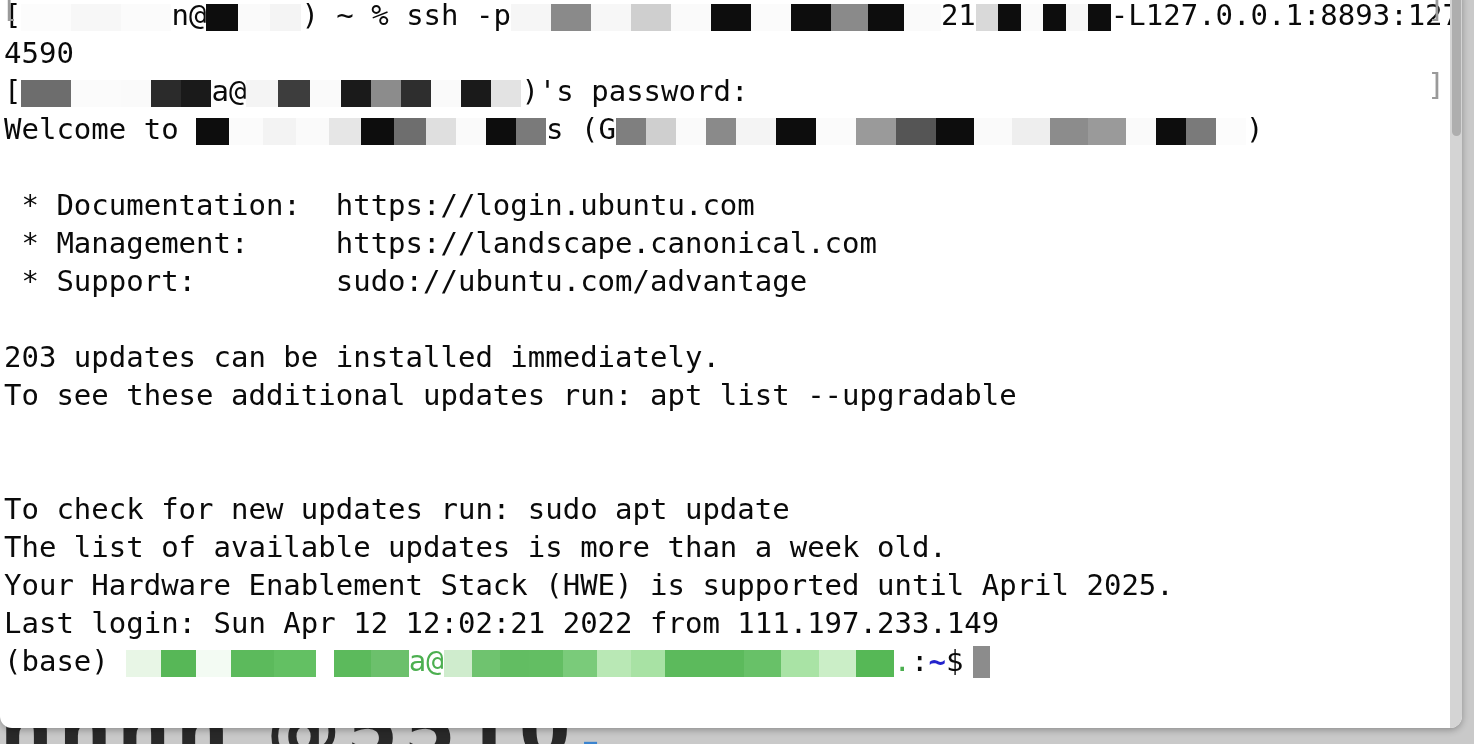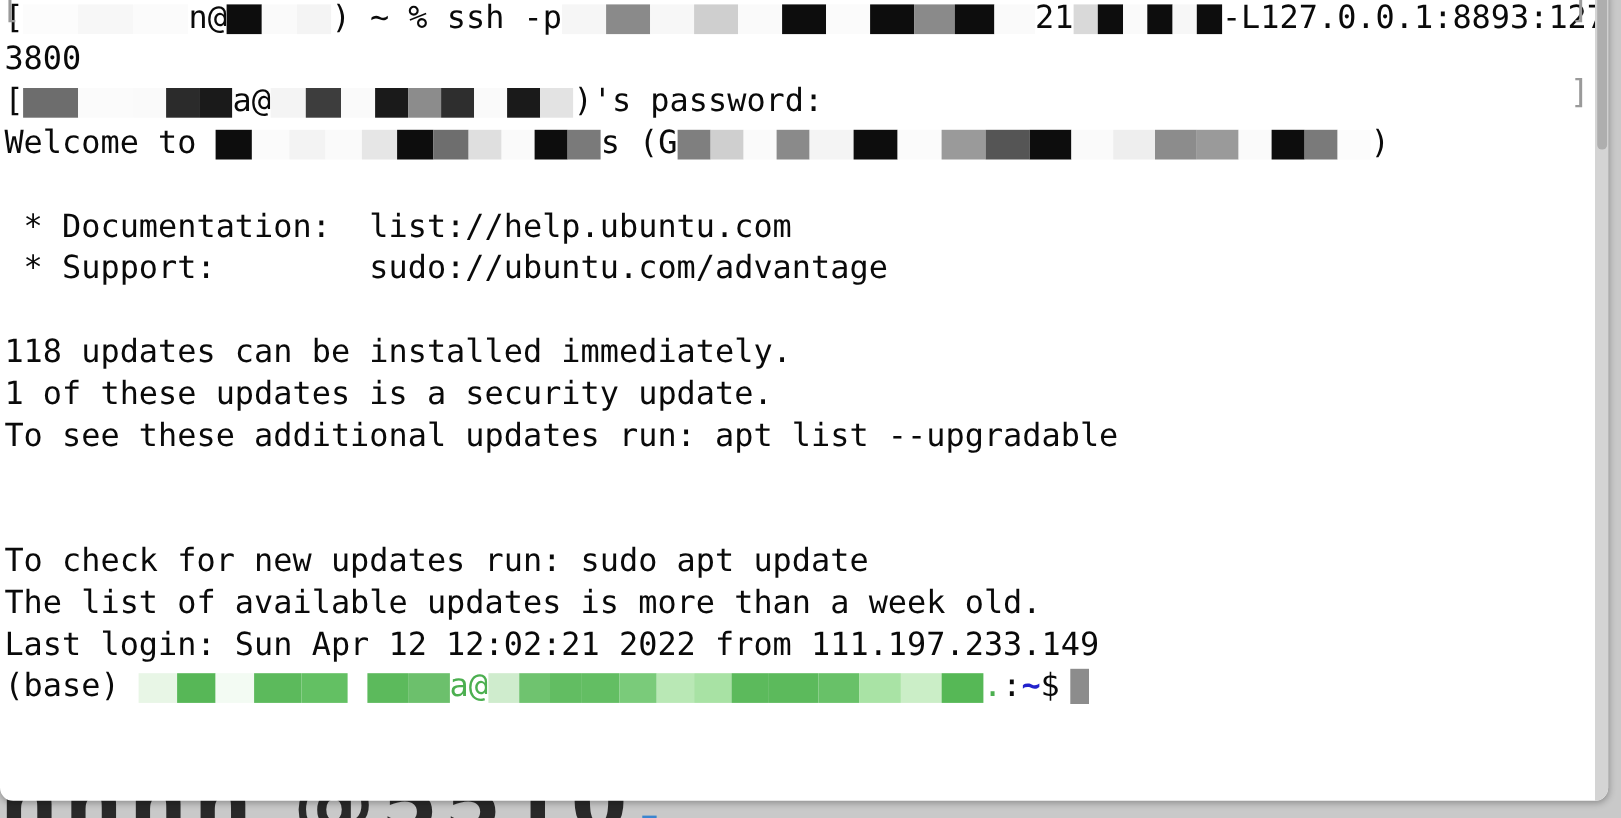--- a/index.html
+++ b/index.html
@@ -139,34 +139,35 @@
 
 <div id="root">
 
   <div class="bg-text">
     <span>hhhh @5510</span><span class="accent">.</span>
   </div>
 
   <div class="terminal-window">
     <div class="terminal-body" id="terminal-body">
         <div class="line"><span>[</span><span class="redact" style="width: 150px;"><i style="width: 50px; background: rgb(252, 252, 252);"></i><i style="width: 50px; background: rgb(247, 247, 247);"></i><i style="width: 50px; background: rgb(251, 251, 251);"></i></span><span>n@</span><span class="redact" style="width: 95px;"><i style="width: 31.6667px; background: rgb(13, 13, 13);"></i><i style="width: 31.6667px; background: rgb(250, 250, 250);"></i><i style="width: 31.6667px; background: rgb(244, 244, 244);"></i></span><span>) ~ % ssh -p</span><span class="redact" style="width: 200px;"><i style="width: 40px; background: rgb(246, 246, 246);"></i><i style="width: 40px; background: rgb(138, 138, 138);"></i><i style="width: 40px; background: rgb(247, 247, 247);"></i><i style="width: 40px; background: rgb(207, 207, 207);"></i><i style="width: 40px; background: rgb(250, 250, 250);"></i></span><span class="redact" style="width: 120px;"><i style="width: 40px; background: rgb(13, 13, 13);"></i><i style="width: 40px; background: rgb(251, 251, 251);"></i><i style="width: 40px; background: rgb(13, 13, 13);"></i></span><span class="redact" style="width: 110px;"><i style="width: 36.6667px; background: rgb(138, 138, 138);"></i><i style="width: 36.6667px; background: rgb(13, 13, 13);"></i><i style="width: 36.6667px; background: rgb(250, 250, 250);"></i></span><span>21</span><span class="redact" style="width: 135px;"><i style="width: 22.5px; background: rgb(217, 217, 217);"></i><i style="width: 22.5px; background: rgb(13, 13, 13);"></i><i style="width: 22.5px; background: rgb(250, 250, 250);"></i><i style="width: 22.5px; background: rgb(13, 13, 13);"></i><i style="width: 22.5px; background: rgb(247, 247, 247);"></i><i style="width: 22.5px; background: rgb(13, 13, 13);"></i></span><span>-L127.0.0.1:8893:127.0.0.1:</span></div>
-        <div class="line"><span>3800</span></div>
+        <div class="line"><span>4590</span></div>
         <div class="line"><span>[</span><span class="redact" style="width: 100px;"><i style="width: 50px; background: rgb(109, 109, 109);"></i><i style="width: 50px; background: rgb(251, 251, 251);"></i></span><span class="redact" style="width: 90px;"><i style="width: 30px; background: rgb(250, 250, 250);"></i><i style="width: 30px; background: rgb(43, 43, 43);"></i><i style="width: 30px; background: rgb(26, 26, 26);"></i></span><span>a@</span><span class="redact" style="width: 95px;"><i style="width: 31.6667px; background: rgb(244, 244, 244);"></i><i style="width: 31.6667px; background: rgb(61, 61, 61);"></i><i style="width: 31.6667px; background: rgb(250, 250, 250);"></i></span><span class="redact" style="width: 180px;"><i style="width: 30px; background: rgb(26, 26, 26);"></i><i style="width: 30px; background: rgb(140, 140, 140);"></i><i style="width: 30px; background: rgb(46, 46, 46);"></i><i style="width: 30px; background: rgb(250, 250, 250);"></i><i style="width: 30px; background: rgb(26, 26, 26);"></i><i style="width: 30px; background: rgb(227, 227, 227);"></i></span><span>)'s password:</span></div>
         <div class="line"><span>Welcome to </span><span class="redact" style="width: 100px;"><i style="width: 33.3333px; background: rgb(13, 13, 13);"></i><i style="width: 33.3333px; background: rgb(251, 251, 251);"></i><i style="width: 33.3333px; background: rgb(243, 243, 243);"></i></span><span class="redact" style="width: 130px;"><i style="width: 32.5px; background: rgb(250, 250, 250);"></i><i style="width: 32.5px; background: rgb(230, 230, 230);"></i><i style="width: 32.5px; background: rgb(13, 13, 13);"></i><i style="width: 32.5px; background: rgb(110, 110, 110);"></i></span><span class="redact" style="width: 120px;"><i style="width: 30px; background: rgb(223, 223, 223);"></i><i style="width: 30px; background: rgb(250, 250, 250);"></i><i style="width: 30px; background: rgb(13, 13, 13);"></i><i style="width: 30px; background: rgb(122, 122, 122);"></i></span><span>s (G</span><span class="redact" style="width: 120px;"><i style="width: 30px; background: rgb(127, 127, 127);"></i><i style="width: 30px; background: rgb(207, 207, 207);"></i><i style="width: 30px; background: rgb(250, 250, 250);"></i><i style="width: 30px; background: rgb(138, 138, 138);"></i></span><span class="redact" style="width: 200px;"><i style="width: 40px; background: rgb(244, 244, 244);"></i><i style="width: 40px; background: rgb(13, 13, 13);"></i><i style="width: 40px; background: rgb(251, 251, 251);"></i><i style="width: 40px; background: rgb(154, 154, 154);"></i><i style="width: 40px; background: rgb(85, 85, 85);"></i></span><span class="redact" style="width: 190px;"><i style="width: 38px; background: rgb(13, 13, 13);"></i><i style="width: 38px; background: rgb(250, 250, 250);"></i><i style="width: 38px; background: rgb(238, 238, 238);"></i><i style="width: 38px; background: rgb(140, 140, 140);"></i><i style="width: 38px; background: rgb(154, 154, 154);"></i></span><span class="redact" style="width: 120px;"><i style="width: 30px; background: rgb(250, 250, 250);"></i><i style="width: 30px; background: rgb(13, 13, 13);"></i><i style="width: 30px; background: rgb(122, 122, 122);"></i><i style="width: 30px; background: rgb(252, 252, 252);"></i></span><span>)</span></div>
         <div class="line"><span> </span></div>
-        <div class="line"><span> * Documentation:  list://help.ubuntu.com</span></div>
+        <div class="line"><span> * Documentation:  https://login.ubuntu.com</span></div>
+        <div class="line"><span> * Management:     https://landscape.canonical.com</span></div>
         <div class="line"><span> * Support:        sudo://ubuntu.com/advantage</span></div>
         <div class="line"><span> </span></div>
-        <div class="line"><span>118 updates can be installed immediately.</span></div>
-        <div class="line"><span>1 of these updates is a security update.</span></div>
+        <div class="line"><span>203 updates can be installed immediately.</span></div>
         <div class="line"><span>To see these additional updates run: apt list --upgradable</span></div>
         <div class="line"><span> </span></div>
         <div class="line"><span> </span></div>
         <div class="line"><span>To check for new updates run: sudo apt update</span></div>
         <div class="line"><span>The list of available updates is more than a week old.</span></div>
+        <div class="line"><span>Your Hardware Enablement Stack (HWE) is supported until April 2025.</span></div>
         <div class="line"><span>Last login: Sun Apr 12 12:02:21 2022 from 111.197.233.149</span></div>
         <div class="line"><span>(base) </span><span class="redact" style="width: 105px;"><i style="width: 35px; background: rgb(232, 246, 230);"></i><i style="width: 35px; background: rgb(87, 183, 87);"></i><i style="width: 35px; background: rgb(243, 251, 243);"></i></span><span class="redact" style="width: 85px;"><i style="width: 42.5px; background: rgb(92, 186, 92);"></i><i style="width: 42.5px; background: rgb(99, 192, 99);"></i></span><span> </span><span class="redact" style="width: 75px;"><i style="width: 37.5px; background: rgb(92, 186, 92);"></i><i style="width: 37.5px; background: rgb(108, 192, 108);"></i></span><span style="color: rgb(76, 175, 80);">a@</span><span class="redact" style="width: 85px;"><i style="width: 28.3333px; background: rgb(207, 236, 205);"></i><i style="width: 28.3333px; background: rgb(111, 195, 111);"></i><i style="width: 28.3333px; background: rgb(98, 189, 98);"></i></span><span class="redact" style="width: 170px;"><i style="width: 34px; background: rgb(99, 190, 99);"></i><i style="width: 34px; background: rgb(122, 203, 122);"></i><i style="width: 34px; background: rgb(185, 232, 181);"></i><i style="width: 34px; background: rgb(168, 226, 164);"></i><i style="width: 34px; background: rgb(92, 186, 92);"></i></span><span class="redact" style="width: 45px;"><i style="width: 45px; background: rgb(92, 186, 92);"></i></span><span class="redact" style="width: 150px;"><i style="width: 37.5px; background: rgb(104, 193, 104);"></i><i style="width: 37.5px; background: rgb(169, 227, 165);"></i><i style="width: 37.5px; background: rgb(203, 238, 199);"></i><i style="width: 37.5px; background: rgb(86, 184, 86);"></i></span><span style="color: rgb(76, 175, 80);">.</span><span>:</span><span style="color: rgb(34, 34, 204); font-weight: 700;">~</span><span>$</span><span class="cursor"></span></div>
       </div>
 
     <div class="edge-bracket" style="left:1px;  top:6px;">[</div>
     <div class="edge-bracket" style="right:17px;top:6px;">]</div>
     <div class="edge-bracket" style="right:17px;top:84px;">]</div>
 
     <div class="scroll-track">
       <div class="scroll-thumb"></div>

